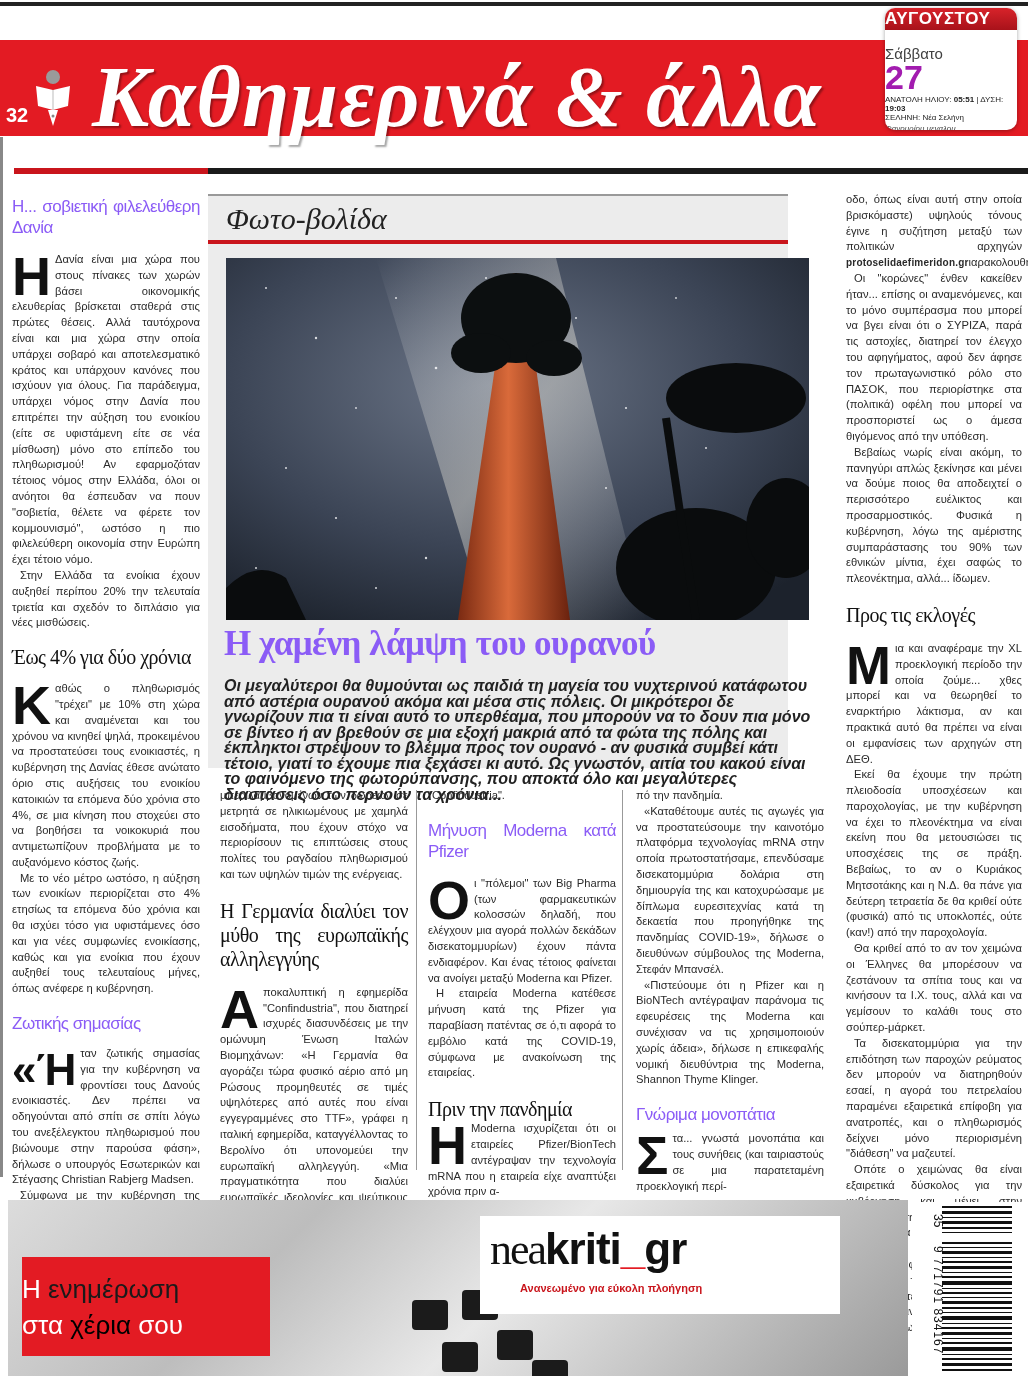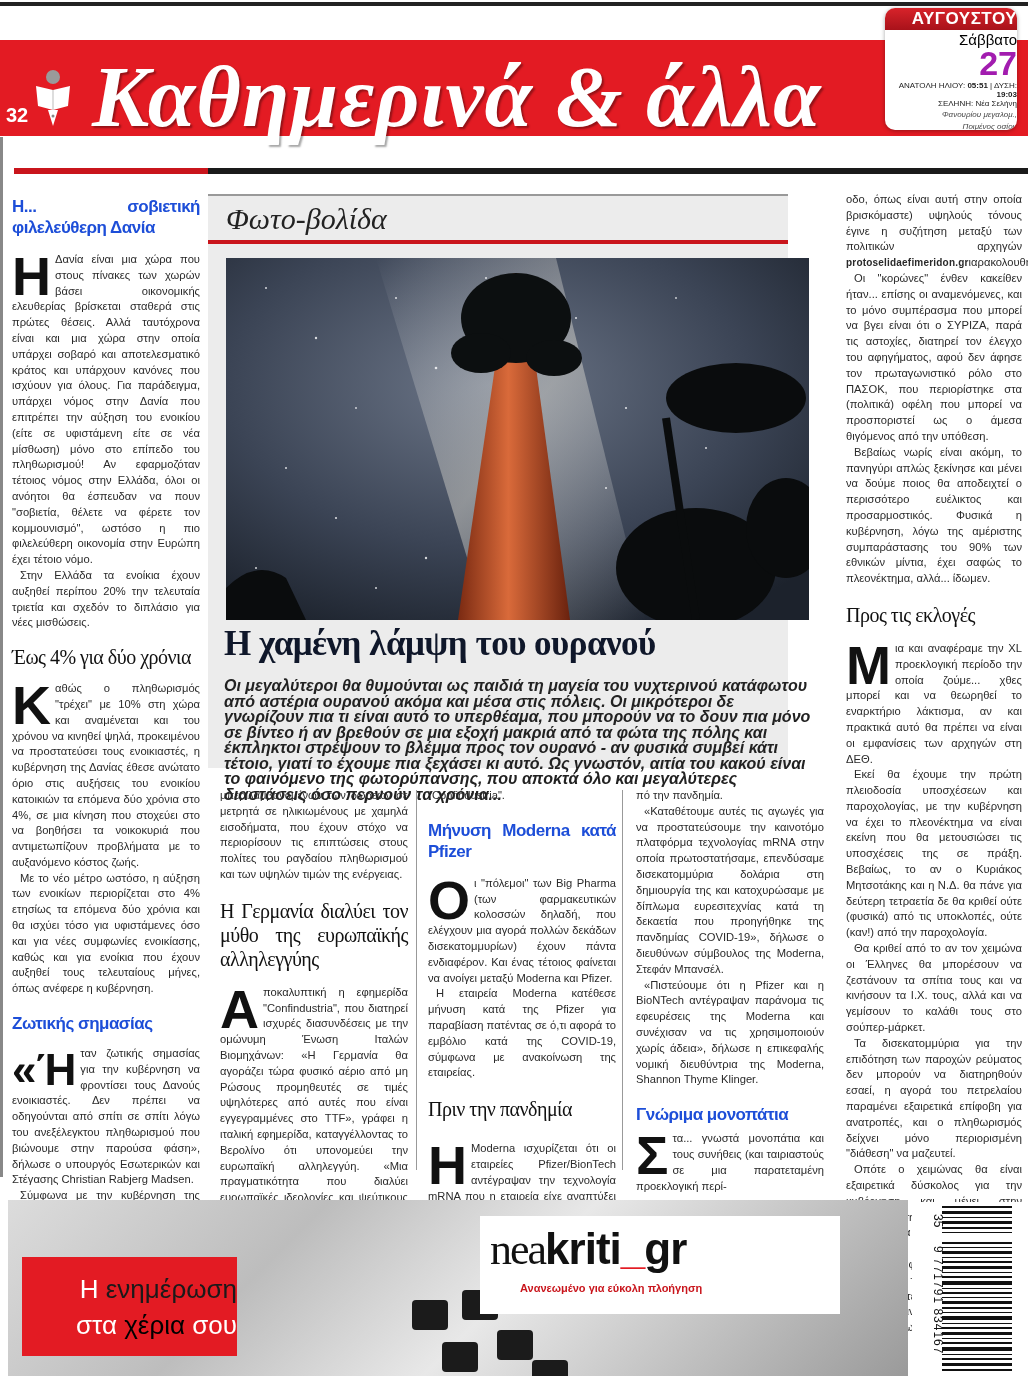--- a/index.html
+++ b/index.html
@@ -3,50 +3,50 @@
 <meta charset="utf-8">
 <style>
   *{box-sizing:border-box;margin:0;padding:0}
   html,body{width:1028px;height:1382px;background:#fff;overflow:hidden}
   body{position:relative;font-family:"Liberation Sans","DejaVu Sans",sans-serif;color:#222}
   .topline{position:absolute;left:0;top:2px;width:1028px;height:4px;background:#222}
   .banner{position:absolute;left:0;top:40px;width:1028px;height:96px;background:#e31b23}
   .page-num{position:absolute;left:6px;top:104px;font-size:20px;font-weight:bold;color:#fff}
   .logo-icon{position:absolute;left:32px;top:68px;width:42px;height:60px}
   .masthead{position:absolute;left:92px;top:54px;font-family:"Liberation Serif","DejaVu Serif",serif;font-style:italic;font-weight:bold;font-size:86px;color:#fff;letter-spacing:1px;text-shadow:2px 2px 2px rgba(0,0,0,.35);line-height:1}
-  .datebox{position:absolute;left:885px;top:8px;width:132px;height:122px;background:#fff;border-radius:10px;box-shadow:0 1px 4px rgba(0,0,0,.35);overflow:hidden;text-align:right}
+  .datebox{position:absolute;left:885px;top:8px;width:132px;height:122px;background:#fff;border-radius:10px;box-shadow:0 1px 4px rgba(0,0,0,.35);overflow:hidden;text-align:left}
   .datebox .month{background:#c9151c;color:#fff;font-weight:bold;font-size:17px;height:22px;line-height:22px;letter-spacing:.5px;background:linear-gradient(#d8232a,#a8121a)}
-  .datebox .day{font-size:15px;color:#000000;margin-top:1px}
+  .datebox .day{font-size:15px;color:#404040;margin-top:15px}
   .datebox .num{font-size:34px;font-weight:bold;color:#a21caf;line-height:30px}
   .datebox .sun{font-size:8px;color:#222;margin-top:3px}
   .datebox .moon{font-size:8px;color:#222}
   .datebox .saint{font-size:8px;font-style:italic;color:#444;line-height:12px;margin-top:1px}
   .leftrule{position:absolute;left:0;top:137px;width:3px;height:1040px;background:#888}
   .sectionbar-red{position:absolute;left:14px;top:168px;width:195px;height:6px;background:#c9151c}
   .sectionbar-black{position:absolute;left:208px;top:168px;width:820px;height:6px;background:#1a1a1a}
 
   .col{position:absolute;font-size:11.2px;line-height:15.8px;color:#2a2a2a;text-align:justify}
   .col p{margin:0;text-indent:0}
   .col p.ind{text-indent:8px}
-  .h-bold{font-family:"Liberation Sans",sans-serif;font-weight:bold;font-size:17px;line-height:21px;color:#1d4ed8;letter-spacing:-.5px}
+  .h-bold{font-family:"Liberation Sans",sans-serif;font-weight:normal;font-size:17px;line-height:21px;color:#8b5cf6;letter-spacing:-.5px}
   .h-serif{font-family:"Liberation Serif",serif;font-size:20px;line-height:24px;color:#111;letter-spacing:-.5px}
   .dropcap{float:left;font-weight:bold;font-size:54px;line-height:44px;margin:2px 4px 0 0;color:#111;font-family:"Liberation Sans",sans-serif}
 
   .photobox{position:absolute;left:208px;top:194px;width:580px;height:574px;background:#ececec}
   .photobox .top-rule{position:absolute;left:0;top:0;width:100%;height:2px;background:#999}
   .photobox .kicker{position:absolute;left:18px;top:8px;font-family:"Liberation Serif",serif;font-style:italic;font-size:30px;color:#222}
   .photobox .red-rule{position:absolute;left:0;top:46px;width:100%;height:4px;background:#c9151c}
   .photo{position:absolute;left:18px;top:64px;width:583px;height:362px;overflow:hidden;background:#2a3340}
-  .photobox .headline{position:absolute;left:16px;top:430px;font-family:"Liberation Serif",serif;font-weight:bold;font-size:35px;color:#0f172a;letter-spacing:-.5px}
+  .photobox .headline{position:absolute;left:16px;top:430px;font-family:"Liberation Serif",serif;font-weight:bold;font-size:35px;color:#8b5cf6;letter-spacing:-.5px}
   .photobox .lede{position:absolute;left:16px;top:484px;width:588px;font-size:16px;line-height:15.5px;font-weight:bold;font-style:italic;color:#222}
 
   .vline{position:absolute;width:1px;background:#999}
 
   .ad{position:absolute;left:8px;top:1200px;width:900px;height:176px;overflow:hidden;background:linear-gradient(135deg,#dcdcdc 0%,#bdbdbd 30%,#e8e8e8 55%,#9a9a9a 100%)}
-  .ad .redbox{position:absolute;left:14px;top:57px;width:215px;height:99px;background:#e31b23;color:#fff;text-align:right;font-size:26px;line-height:36px;padding-top:14px;font-weight:300}
+  .ad .redbox{position:absolute;left:14px;top:57px;width:248px;height:99px;background:#e31b23;color:#fff;text-align:left;font-size:26px;line-height:36px;padding-top:14px;font-weight:300}
   .ad .redbox b{color:#1a1a1a}
   .ad .redbox .l2 b{color:#000000}
   .ad .whitebox{position:absolute;left:243px;top:19px;width:179px;height:98px;background:#fff}
   .ad .brand{position:absolute;left:10px;top:8px;font-size:44px;font-family:"Liberation Serif",serif;color:#111;letter-spacing:-2px}
   .ad .brand b{font-family:"Liberation Sans",sans-serif;font-weight:bold;letter-spacing:-1px}
   .ad .tag{position:absolute;left:10px;top:66px;font-size:10px;color:#c9151c;font-weight:bold}
   .ad .keys{position:absolute;left:324px;top:90px;width:250px;height:86px}
   .key{position:absolute;width:36px;height:30px;background:#1b1b1b;border-radius:4px}
   .barcode{position:absolute;left:912px;top:1202px;width:110px;height:176px}
 </style>
@@ -162,21 +162,21 @@
   <div class="h-serif" style="margin:16px 0 14px">Η Γερμανία διαλύει τον μύθο της ευρωπαϊκής αλληλεγγύης</div>
   <p><span class="dropcap">Α</span><span>ποκαλυπτική η εφημερίδα "Confindustria", που διατηρεί ισχυρές διασυνδέσεις με την ομώνυμη Ένωση Ιταλών Βιομηχάνων: «Η Γερμανία θα αγοράζει τώρα φυσικό αέριο από μη Ρώσους προμηθευτές σε τιμές υψηλότερες από αυτές που είναι εγγεγραμμένες στο TTF», γράφει η ιταλική εφημερίδα, καταγγέλλοντας το Βερολίνο ότι υπονομεύει την ευρωπαϊκή αλληλεγγύη. «Μια πραγματικότητα που διαλύει ευρωπαϊκές ιδεολογίες και ψεύτικους μύθους», τονίζει η</span></p>
 </div>
 <div class="vline" style="left:416px;top:790px;height:380px"></div>
 
 <div class="col" style="left:428px;top:788px;width:188px">
   <p>"Confindustria".</p>
   <div class="h-bold" style="margin:16px 0 14px">Μήνυση Moderna κατά Pfizer</div>
   <p><span class="dropcap">Ο</span><span>ι "πόλεμοι" των Big Pharma (των φαρμακευτικών κολοσσών δηλαδή, που ελέγχουν μια αγορά πολλών δεκάδων δισεκατομμυρίων) έχουν πάντα ενδιαφέρον. Και ένας τέτοιος φαίνεται να ανοίγει μεταξύ Moderna και Pfizer.</span></p>
   <p class="ind">Η εταιρεία Moderna κατέθεσε μήνυση κατά της Pfizer για παραβίαση πατέντας σε ό,τι αφορά το εμβόλιο κατά της COVID-19, σύμφωνα με ανακοίνωση της εταιρείας.</p>
-  <div class="h-serif" style="margin:16px 0 20px">Πριν την πανδημία</div>
+  <div class="h-serif" style="margin:16px 0 0">Πριν την πανδημία</div>
   <p><span class="dropcap">Η</span><span>Moderna ισχυρίζεται ότι οι εταιρείες Pfizer/BionTech αντέγραψαν την τεχνολογία mRNA που η εταιρεία είχε αναπτύξει χρόνια πριν α-</span></p>
 </div>
 <div class="vline" style="left:622px;top:790px;height:380px"></div>
 
 <div class="col" style="left:636px;top:788px;width:188px">
   <p>πό την πανδημία.</p>
   <p class="ind">«Καταθέτουμε αυτές τις αγωγές για να προστατεύσουμε την καινοτόμο πλατφόρμα τεχνολογίας mRNA στην οποία πρωτοστατήσαμε, επενδύσαμε δισεκατομμύρια δολάρια στη δημιουργία της και κατοχυρώσαμε με δίπλωμα ευρεσιτεχνίας κατά τη δεκαετία που προηγήθηκε της πανδημίας COVID-19», δήλωσε ο διευθύνων σύμβουλος της Moderna, Στεφάν Μπανσέλ.</p>
   <p class="ind">«Πιστεύουμε ότι η Pfizer και η BioNTech αντέγραψαν παράνομα τις εφευρέσεις της Moderna και συνέχισαν να τις χρησιμοποιούν χωρίς άδεια», δήλωσε η επικεφαλής νομική διευθύντρια της Moderna, Shannon Thyme Klinger.</p>
   <div class="h-bold" style="margin:16px 0 6px">Γνώριμα μονοπάτια</div>
   <p><span class="dropcap">Σ</span><span>τα... γνωστά μονοπάτια και τους συνήθεις (και ταιριαστούς σε μια παρατεταμένη προεκλογική περί-</span></p>

